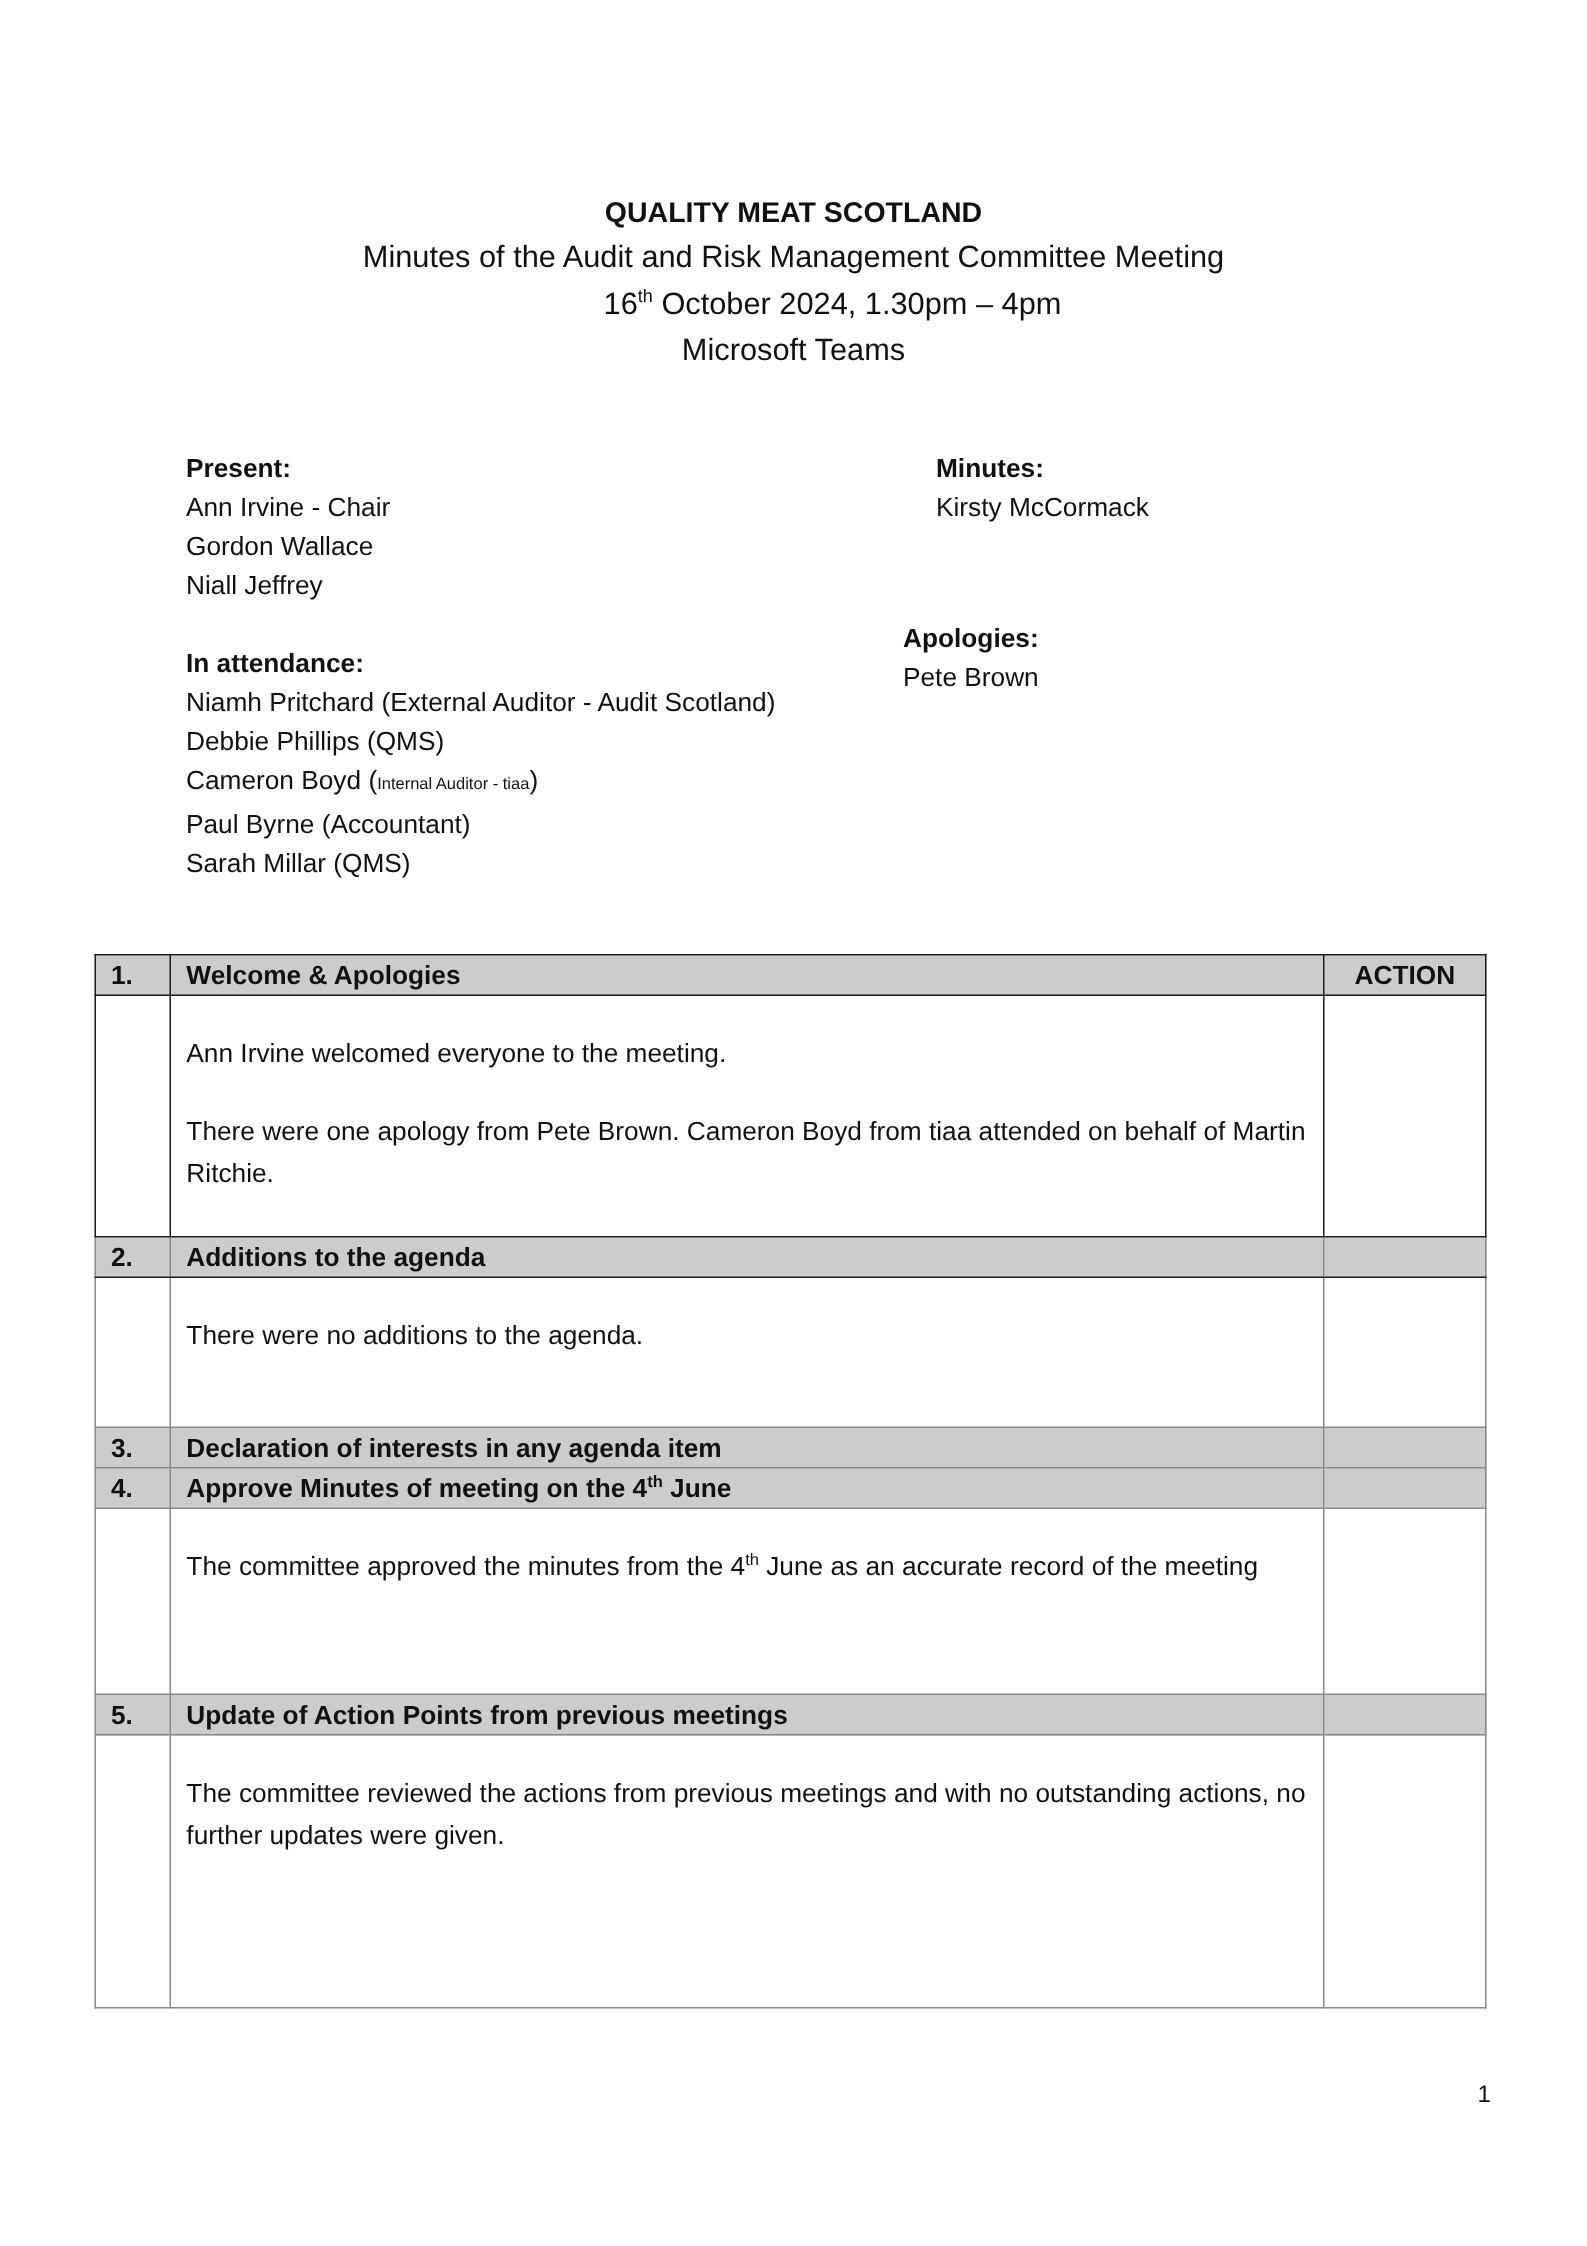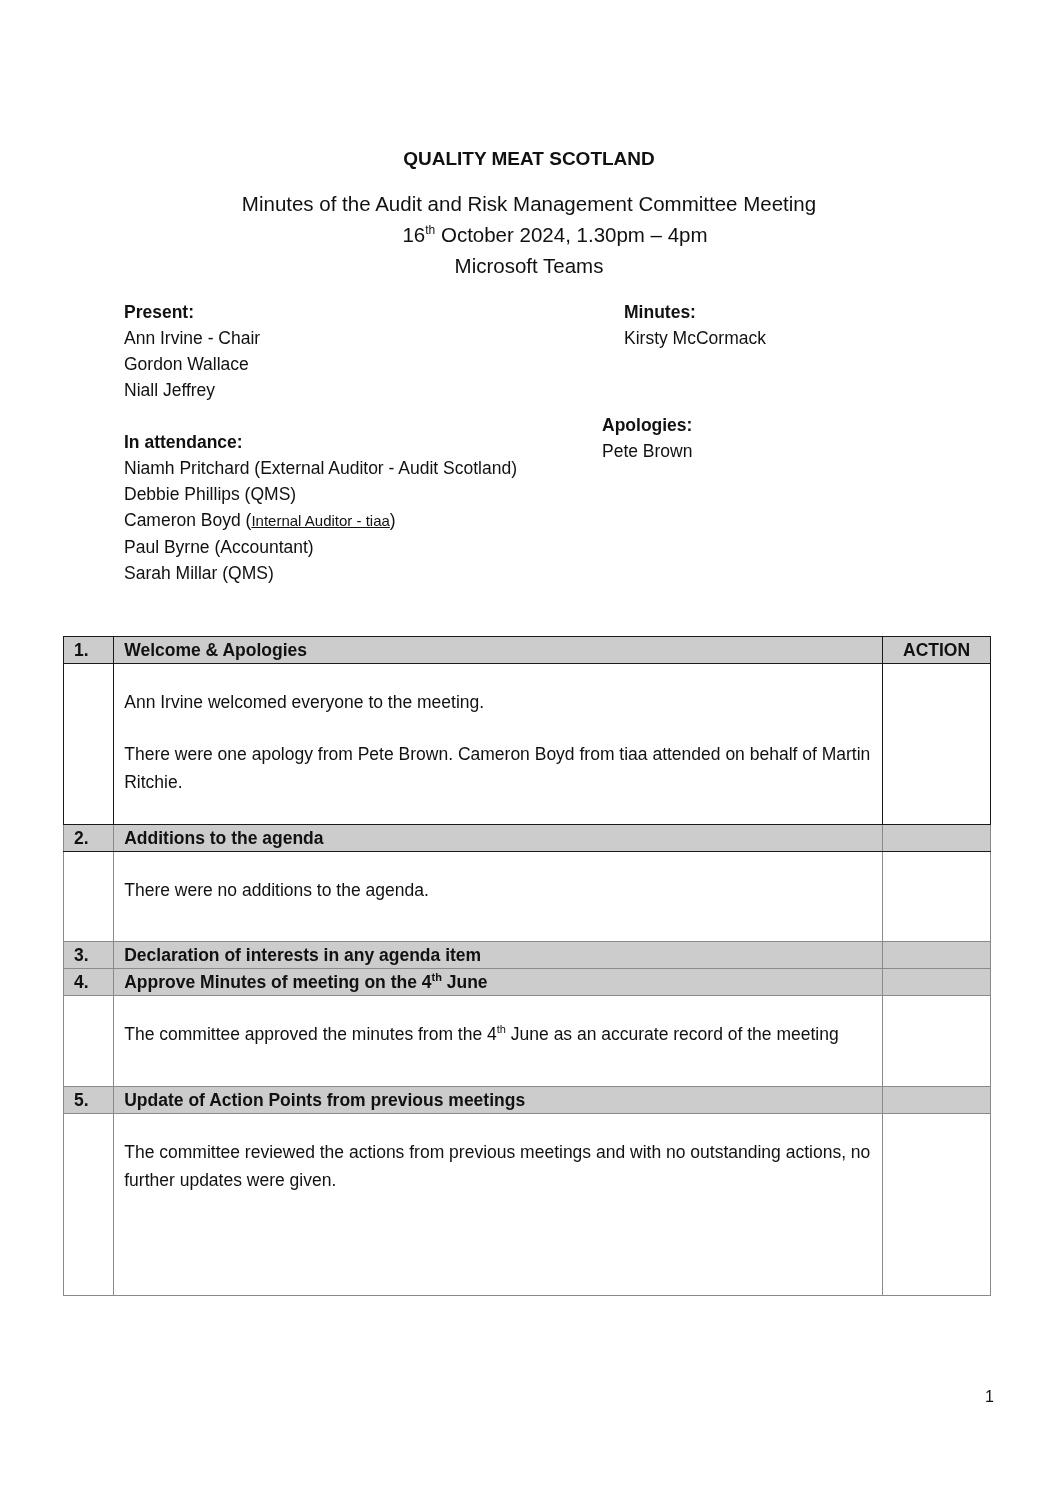--- a/index.html
+++ b/index.html
@@ -2,30 +2,30 @@
 <html><head>
   <meta charset="utf-8">
   <style>
     html, body { margin: 0; padding: 0; background: #ffffff; }
     body {
       width: 1058px; height: 1497px; position: relative; overflow: hidden;
       font-family: "Liberation Sans", "DejaVu Sans", sans-serif;
       color: #111111;
     }
     .header { position: absolute; left: 0; top: 130px; width: 1058px; text-align: center; }
-    .header .org { font-weight: bold; font-size: 19px; line-height: 26px; margin: 16px; padding-left: 0; }
+    .header .org { font-weight: bold; font-size: 19px; line-height: 26px; margin: 0; padding-left: 0; }
     .header .line { font-size: 20.5px; line-height: 31px; margin: 0; }
     .header sup { font-size: 12px; vertical-align: super; line-height: 0; }
     .h-title { position: relative; left: 0; }
     .h-date { position: relative; left: 26px; }
     .h-venue { position: relative; left: 0; }
 
     .block { position: absolute; font-size: 17.5px; line-height: 26px; }
     .block .lbl { font-weight: bold; }
-    .block .small { font-size: 15px; text-decoration: underline; }
+    .block .small { font-size: 11px; }
     .present { left: 124px; top: 299px; }
     .minutes { left: 624px; top: 299px; }
     .attendance { left: 124px; top: 429px; }
     .apologies { left: 602px; top: 412px; }
 
     table.agenda {
       position: absolute; left: 63px; top: 636px; width: 928px;
       border-collapse: collapse; font-size: 17.5px;
     }
     table.agenda td { border: 1px solid #8a8a8a; padding: 0; vertical-align: top; }
@@ -96,40 +96,40 @@
       <p>There were one apology from Pete Brown. Cameron Boyd from tiaa attended on behalf of Martin Ritchie.</p>
     </td>
     <td class="act"></td>
   </tr>
 
   <tr class="hdr first-hdr">
     <td class="num">2.</td>
     <td class="title">Additions to the agenda</td>
     <td class="act"></td>
   </tr>
-  <tr class="body" style="height:90px;">
+  <tr class="body" style="height:100px;">
     <td class="num"></td>
     <td class="title">
       <p>There were no additions to the agenda.</p>
     </td>
     <td class="act"></td>
   </tr>
 
   <tr class="hdr">
     <td class="num">3.</td>
     <td class="title">Declaration of interests in any agenda item</td>
     <td class="act"></td>
   </tr>
 
   <tr class="hdr">
     <td class="num">4.</td>
     <td class="title"><span>Approve Minutes of meeting on the 4</span><sup class="th">th</sup><span> June</span></td>
     <td class="act"></td>
   </tr>
-  <tr class="body" style="height:91px;">
+  <tr class="body" style="height:124px;">
     <td class="num"></td>
     <td class="title">
       <p><span>The committee approved the minutes from the 4</span><sup class="th">th</sup><span> June as an accurate record of the meeting</span></p>
     </td>
     <td class="act"></td>
   </tr>
 
   <tr class="hdr">
     <td class="num">5.</td>
     <td class="title">Update of Action Points from previous meetings</td>

